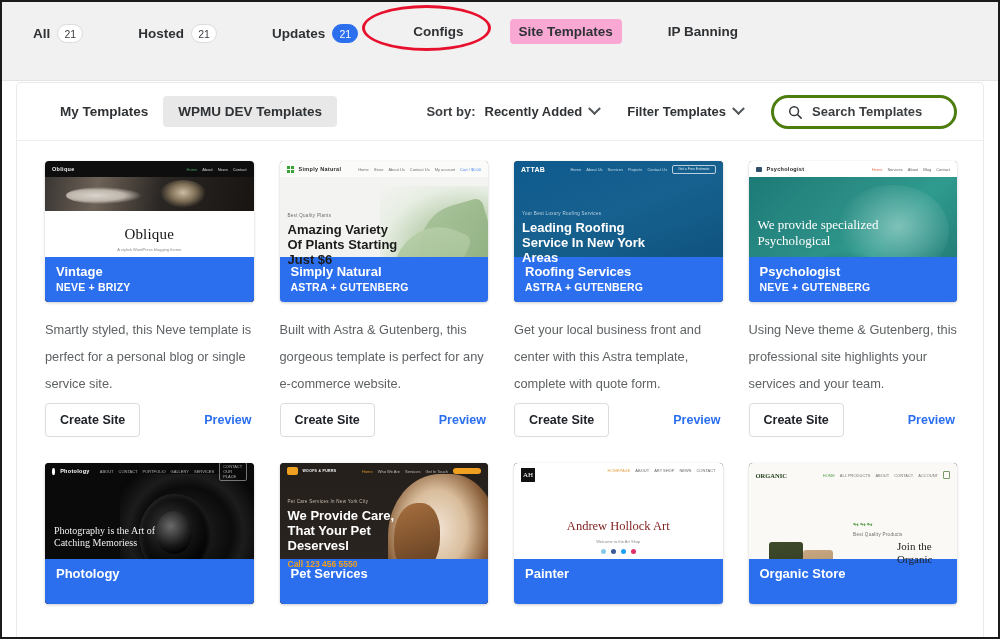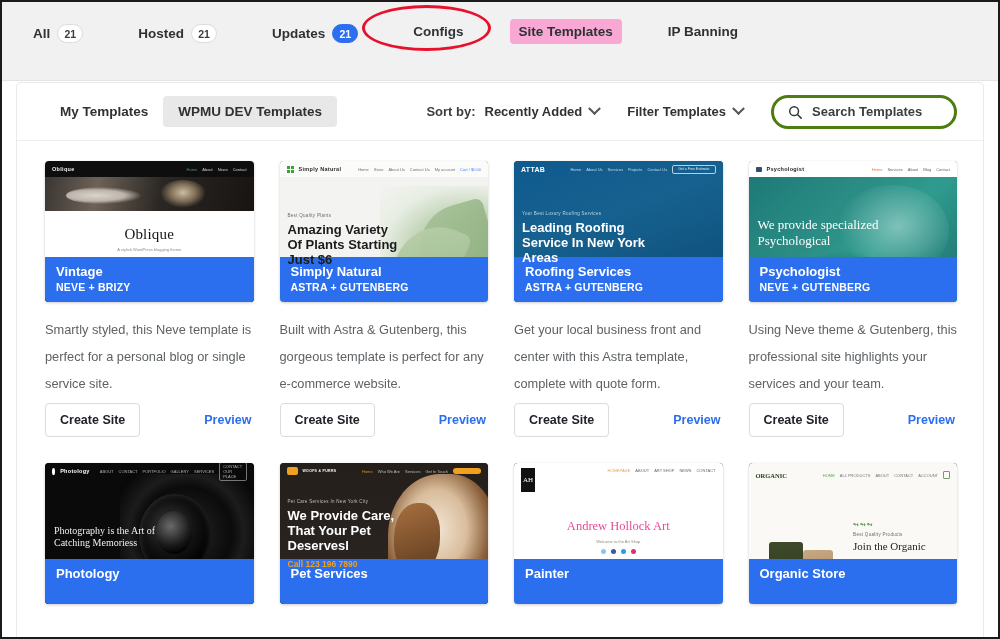--- a/index.html
+++ b/index.html
@@ -50,21 +50,21 @@
   }
   .pill {
     display: inline-flex;
     align-items: center;
     justify-content: center;
     min-width: 26px;
     height: 19px;
     padding: 0 6px;
     border-radius: 10px;
     font-size: 10.5px;
-    font-weight: bold;
+    font-weight: normal;
     background: #ffffff;
     border: 1px solid #dcdcdc;
     color: #3a3d40;
   }
   .pill.blue {
     background: #2b6fef;
     border-color: #2b6fef;
     color: #ffffff;
   }
 
@@ -358,24 +358,24 @@
   .m-pet .dog:after{
     content:""; position:absolute; left:6%; top:22%; width:42%; height:54%;
     background: linear-gradient(160deg,#a8703f,#5c3a1f);
     border-radius:50% 40% 50% 40%;
   }
   .m-pet .orangebtn { background:#f0a020; border-radius:6px; width:28px; height:6px; }
   .m-pet .phone { color:#f0a020; font-size:8.5px; font-weight:bold; }
 
   
   .m-paint { background:#ffffff; }
-  .m-paint .logobox { width:14px; height:24px; background:#111; color:#fff;
+  .m-paint .logobox { width:14px; height:14px; background:#111; color:#fff;
     font-family:"Liberation Serif", serif; font-size:7px; display:flex;
     align-items:center; justify-content:center; }
-  .m-paint .ah { font-family:"Liberation Serif", serif; font-size:12.5px; color:#ec4899; text-align:center; }
+  .m-paint .ah { font-family:"Liberation Serif", serif; font-size:12.5px; color:#7f1d1d; text-align:center; }
   .m-paint .dots { display:flex; gap:5px; justify-content:center; margin-top:5px; }
   .m-paint .dots i { width:5px; height:5px; border-radius:50%; display:block; }
 
   
   .m-org { background:#faf9f5; }
   .m-org .bag {
     position:absolute; bottom:0; border-radius:3px 3px 1px 1px;
   }
   .m-org .jt { font-family:"Liberation Serif", serif; font-size:11px; line-height:13px; color:#1d1d1d; }
   .m-org .olog { font-family:"Liberation Serif", serif; font-weight:bold; font-size:6.5px; color:#1c3a16; }
@@ -618,21 +618,21 @@
                 <span class="spacer"></span>
                 <span class="mitem" style="color:#f0a020;">Home</span>
                 <span class="mitem">Who We Are</span>
                 <span class="mitem">Services</span>
                 <span class="mitem">Get In Touch</span>
                 <span class="orangebtn"></span>
               </div>
               <div style="position:absolute;left:8px;top:36px;right:38%;z-index:2;">
                 <div class="mock-kicker" style="color:#c9bdb1;">Pet Care Services In New York City</div>
                 <div class="mock-h1" style="color:#ffffff;margin-top:4px;">We Provide Care, That Your Pet Deservesl</div>
-                <div class="phone" style="margin-top:6px;">Call 123 196 7890</div>
+                <div class="phone" style="margin-top:6px;">Call 123 456 5550</div>
               </div>
             </div>
             <div class="thumb-bar">
               <div class="t-name">Pet Services</div>
               <div class="t-meta"></div>
             </div>
           </div>
         </div>
 
         <div class="card">
@@ -677,21 +677,21 @@
                 <span class="mitem" style="color:#3f8f33;">HOME</span>
                 <span class="mitem">ALL PRODUCTS</span>
                 <span class="mitem">ABOUT</span>
                 <span class="mitem">CONTACT</span>
                 <span class="mitem">ACCOUNT</span>
                 <span style="width:7px;height:8px;border:.5px solid #7a9a6c;border-radius:1px;display:inline-block;"></span>
               </div>
               <div style="position:absolute;right:8px;top:58px;width:46%;z-index:2;">
                 <div style="font-size:7px;color:#3f8f33;letter-spacing:1px;">↬↬↬</div>
                 <div class="mock-kicker" style="color:#6a6a6a;margin-top:3px;">Best Quality Products</div>
-                <div class="jt" style="margin-top:3px;">Join the Organic</div>
+                <div class="jt" style="margin-top:3px;margin-left:44px;">Join the Organic</div>
               </div>
             </div>
             <div class="thumb-bar">
               <div class="t-name">Organic Store</div>
               <div class="t-meta"></div>
             </div>
           </div>
         </div>
 
       </div>

